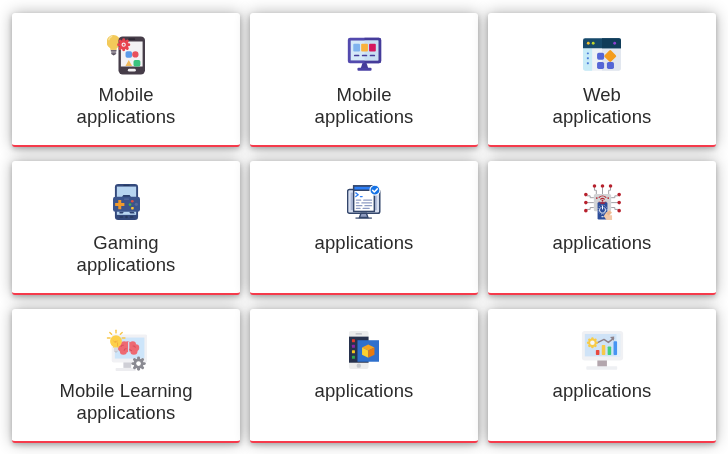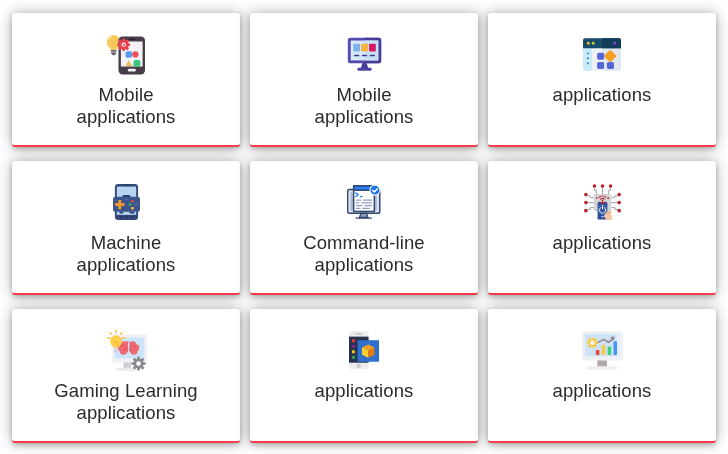--- a/index.html
+++ b/index.html
@@ -122,20 +122,21 @@
         <circle cx="12.5" cy="14" r="2" fill="#f2c230"></circle>
         <circle cx="19.5" cy="14" r="2" fill="#c0d62e"></circle>
         <circle cx="50" cy="14" r="2" fill="#8e3fd1"></circle>
         <rect x="25" y="27.5" width="10" height="10" rx="2.4" fill="#5566d6"></rect>
         <rect x="25" y="40.5" width="10" height="10" rx="2.4" fill="#5566d6"></rect>
         <rect x="39" y="40.5" width="10" height="10" rx="2.4" fill="#5566d6"></rect>
         <rect x="37.2" y="25.7" width="13" height="13" rx="1.8" transform="rotate(45 43.7 32.2)" fill="#f49d1e"></rect>
       </svg>
     </div>
     <div class="card-label">
+      <div>Web</div>
       <div>applications</div>
     </div>
   </div>
 
   <div class="card">
     <div class="icon-wrap">
       <svg width="27" height="36" viewBox="11 2 42 56">
         <rect x="14" y="2" width="36" height="56" rx="5" fill="#33497c"></rect>
         <rect x="17" y="6" width="30" height="44" fill="#b7d5f1"></rect>
         <rect x="27" y="3.2" width="10" height="1.8" rx="0.9" fill="#26395f"></rect>
@@ -151,21 +152,21 @@
 
         <path d="M19.2 26.8 h4.6 v4.9 h4.9 v4.6 h-4.9 v4.9 h-4.6 v-4.9 h-4.9 v-4.6 h4.9 z" fill="#ef9a2d"></path>
 
         <circle cx="41" cy="28.8" r="2.1" fill="#e04f3f"></circle>
         <circle cx="37.5" cy="34" r="2.1" fill="#47ad4d"></circle>
         <rect x="39.2" y="37.6" width="4" height="4" rx="1" fill="#fdc32e"></rect>
         <circle cx="47.3" cy="33.6" r="2.5" fill="#56699a"></circle>
       </svg>
     </div>
     <div class="card-label">
-      <div>Machine</div>
+      <div>Gaming</div>
       <div>applications</div>
     </div>
   </div>
 
   <div class="card">
     <div class="icon-wrap">
       <svg width="34" height="36" viewBox="3 1 56 57">
 
         <rect x="4" y="9" width="53" height="39" rx="3" fill="#d7dff0" stroke="#33466b" stroke-width="2.4"></rect>
         <rect x="9" y="14" width="43" height="29" fill="#aab6d4"></rect>
@@ -185,21 +186,20 @@
           <rect x="31.5" y="34.5" width="13" height="2" rx="1"></rect>
           <rect x="17.5" y="39" width="8" height="2" rx="1"></rect>
           <rect x="28.5" y="39" width="12" height="2" rx="1"></rect>
         </g>
 
         <circle cx="49" cy="10" r="8.2" fill="#1673e6" stroke="#ffffff" stroke-width="1.8"></circle>
         <path d="M45.2 10.2 l2.7 2.7 5-5" stroke="#ffffff" stroke-width="2.4" fill="none" stroke-linecap="round" stroke-linejoin="round"></path>
       </svg>
     </div>
     <div class="card-label">
-      <div>Command-line</div>
       <div>applications</div>
     </div>
   </div>
 
   <div class="card">
     <div class="icon-wrap">
       <svg width="37" height="36" viewBox="2 2 60 58">
 
         <g stroke="#a0a0a5" stroke-width="1.6" fill="none">
           <path d="M22 18 v-6 h-3 v-5"></path>
@@ -300,21 +300,21 @@
           <circle cx="45.5" cy="46.5" r="6.4"></circle>
           <rect x="43.6" y="37.2" width="3.8" height="18.6" rx="1.9"></rect>
           <rect x="43.6" y="37.2" width="3.8" height="18.6" rx="1.9" transform="rotate(45 45.5 46.5)"></rect>
           <rect x="43.6" y="37.2" width="3.8" height="18.6" rx="1.9" transform="rotate(90 45.5 46.5)"></rect>
           <rect x="43.6" y="37.2" width="3.8" height="18.6" rx="1.9" transform="rotate(135 45.5 46.5)"></rect>
         </g>
         <circle cx="45.5" cy="46.5" r="3" fill="#ffffff"></circle>
       </svg>
     </div>
     <div class="card-label">
-      <div>Gaming Learning</div>
+      <div>Mobile Learning</div>
       <div>applications</div>
     </div>
   </div>
 
   <div class="card">
     <div class="icon-wrap">
       <svg width="30" height="38" viewBox="13 1 46 58">
         <rect x="13" y="1" width="30" height="58" rx="3" fill="#eceded"></rect>
         <rect x="13" y="9.5" width="30" height="40" fill="#27324d"></rect>
         <rect x="23" y="4.5" width="10" height="1.8" rx="0.9" fill="#b9bcc2"></rect>

